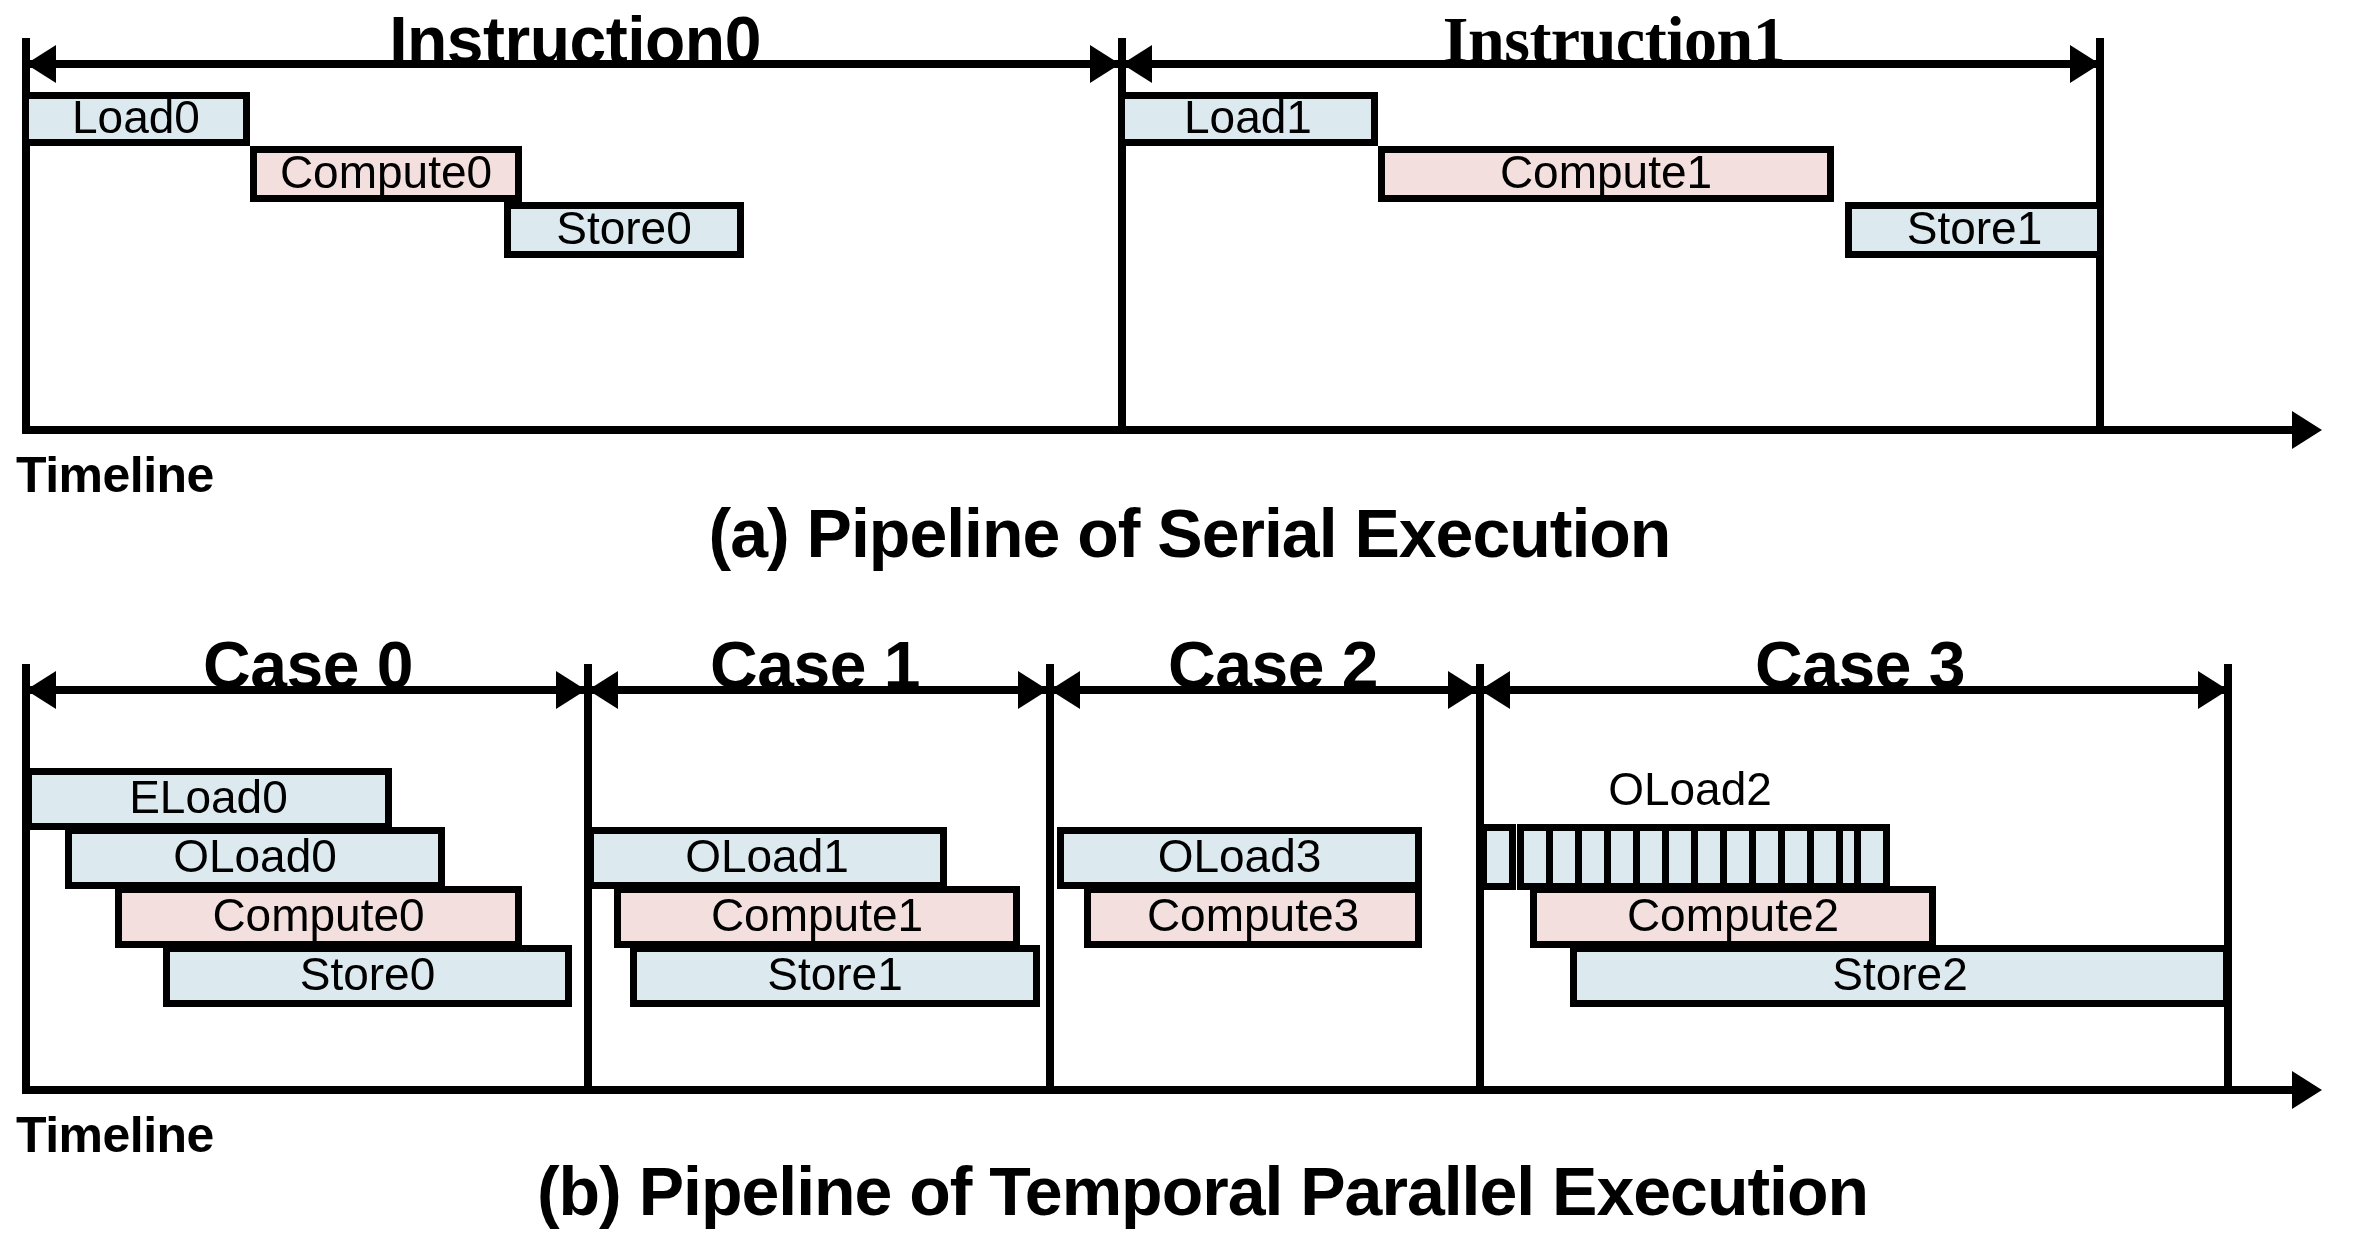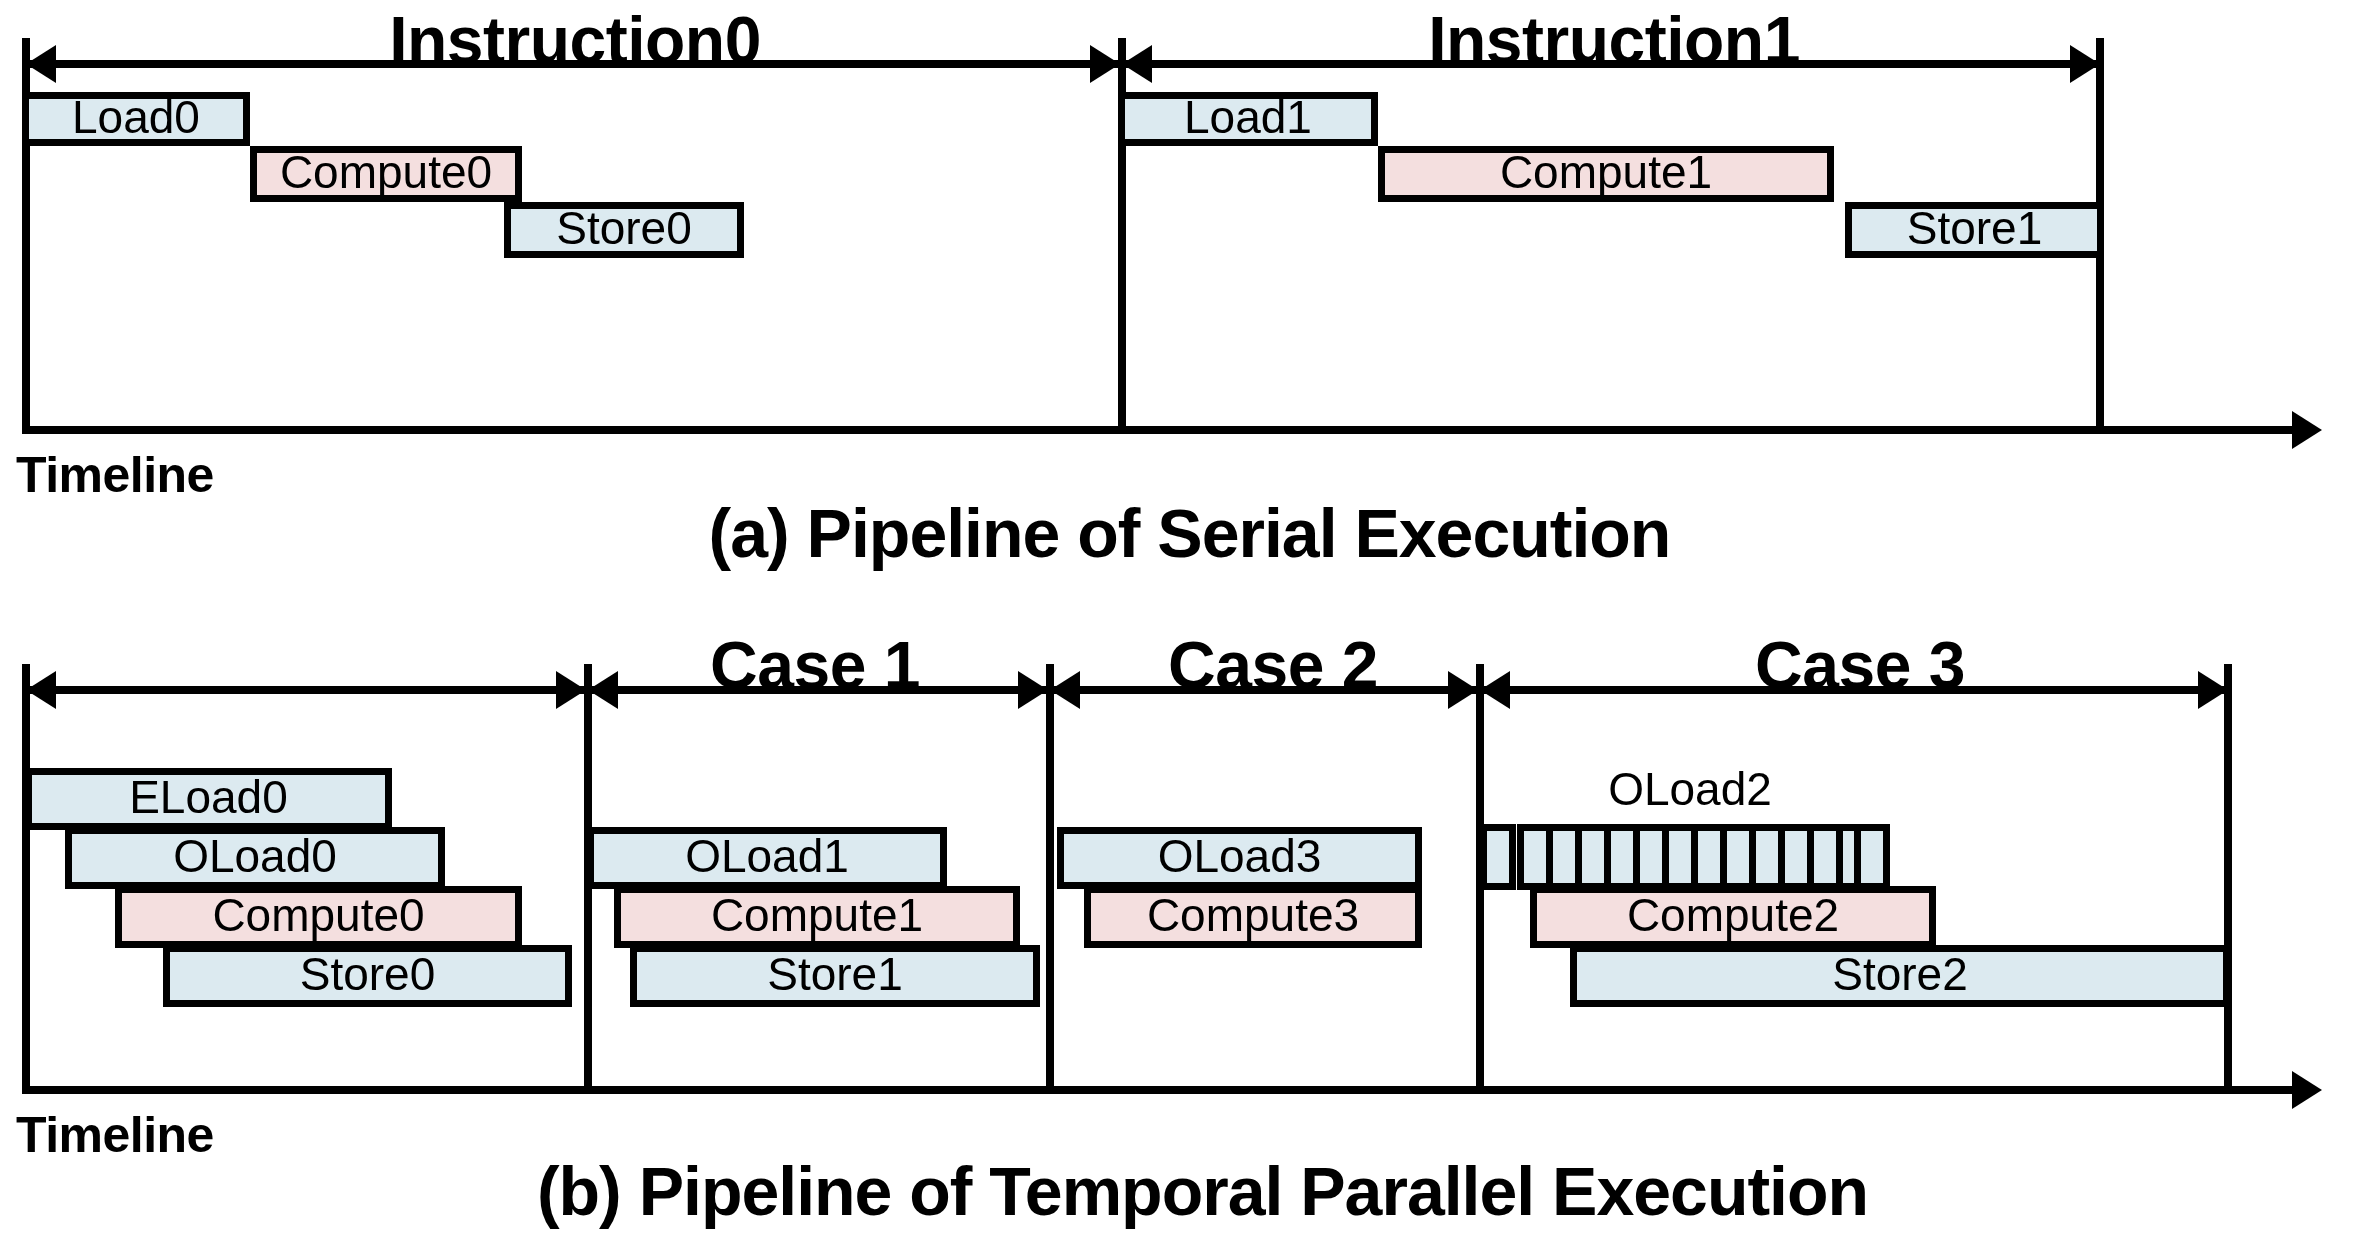--- a/index.html
+++ b/index.html
@@ -52,21 +52,21 @@
            white-space:nowrap;font-stretch:condensed;letter-spacing:-0.5px;}
   .freelabel{position:absolute;font-size:46px;color:#000;white-space:nowrap;}
 </style>
 </head>
 <body>
 
 <div class="stage">
 
   <div class="dimlabel" style="left:28px;top:2px;width:1094px;">Instruction0</div>
 
-  <div class="dimlabel" style="left:1128px;top:2px;width:972px;">Instruction1</div>
+  <div class="dimlabel" style="left:1128px;top:2px;width:972px;font-family:Liberation Serif, serif;">Instruction1</div>
 
   <div class="vrule" style="left:22px;top:38px;height:396px;"></div>
   <div class="vrule" style="left:1118px;top:38px;height:396px;"></div>
   <div class="vrule" style="left:2096px;top:38px;height:396px;"></div>
 
   <div class="dim" style="left:26px;top:64px;width:1094px;">
     <div class="shaft"></div>
       <div class="ah l"></div>
       <div class="ah r"></div>
   </div>
@@ -101,20 +101,21 @@
     <span>Store1</span>
   </div>
 
   <div class="axis" style="left:22px;top:426px;width:2270px;">
     <div class="head"></div>
   </div>
   <div class="tllabel" style="left:16px;top:446px;">Timeline</div>
 
   <div class="caplabel" style="left:0px;top:494px;width:2379px;text-align:center;">(a) Pipeline of Serial Execution</div>
 
+  <div class="dimlabel" style="left:28px;top:627px;width:560px;">Case 0</div>
   <div class="dimlabel" style="left:592px;top:627px;width:446px;">Case 1</div>
   <div class="dimlabel" style="left:1060px;top:627px;width:426px;">Case 2</div>
   <div class="dimlabel" style="left:1490px;top:627px;width:740px;">Case 3</div>
 
   <div class="vrule" style="left:22px;top:664px;height:430px;"></div>
   <div class="vrule" style="left:584px;top:664px;height:430px;"></div>
   <div class="vrule" style="left:1046px;top:664px;height:430px;"></div>
   <div class="vrule" style="left:1476px;top:664px;height:430px;"></div>
   <div class="vrule" style="left:2224px;top:664px;height:430px;"></div>
 

